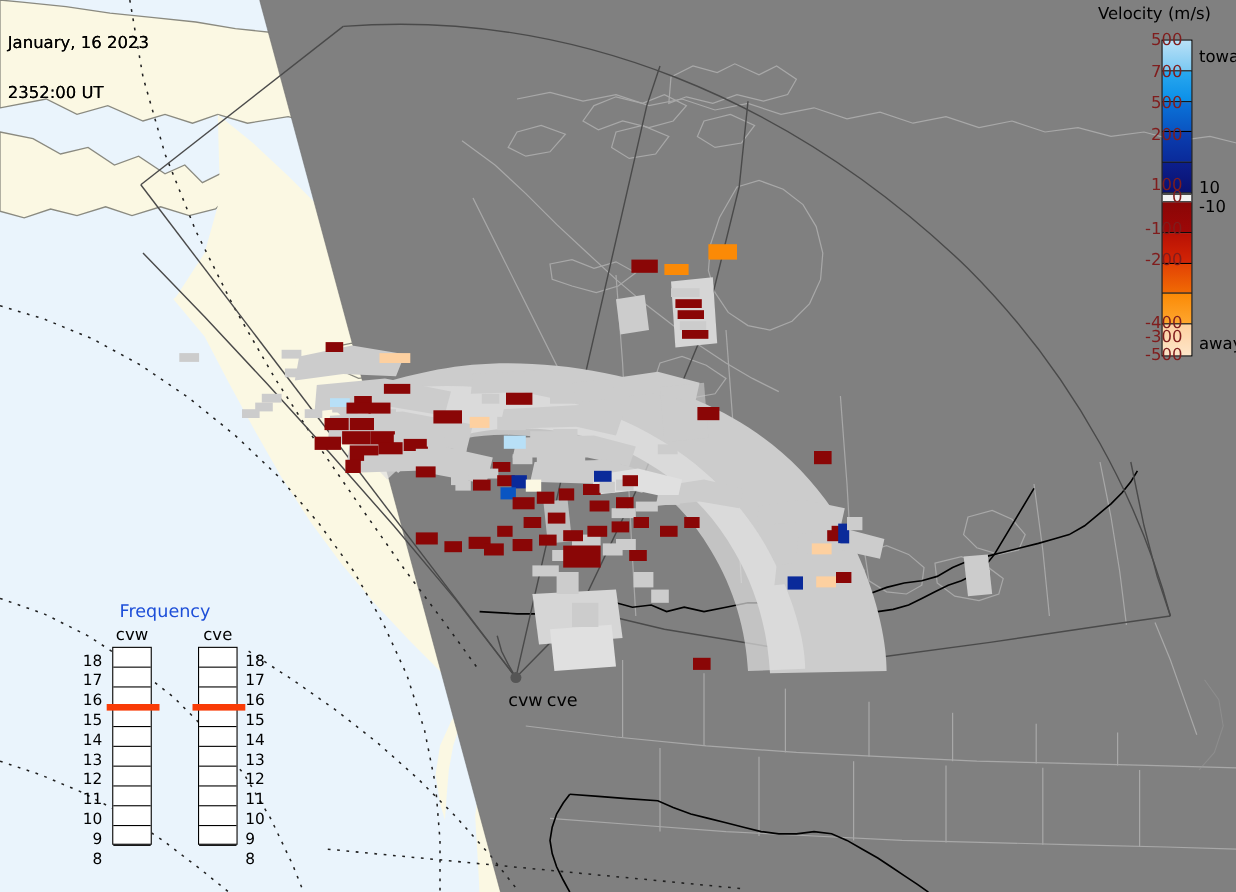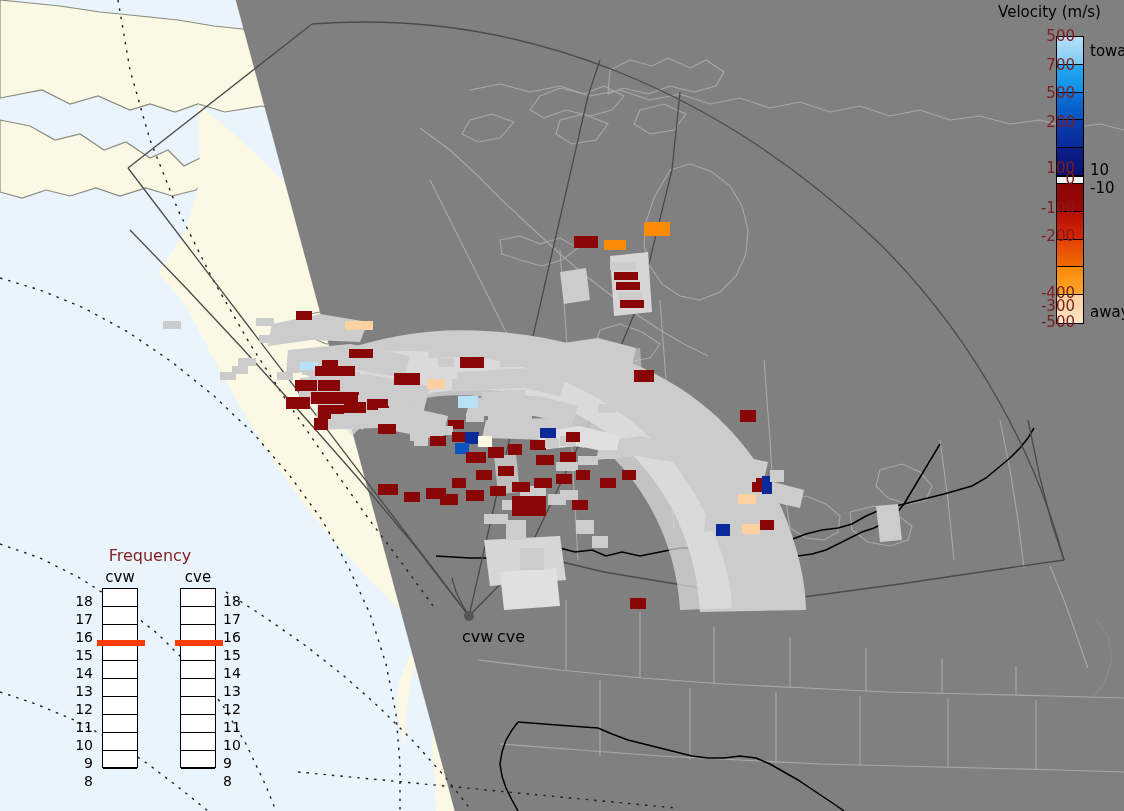--- a/index.html
+++ b/index.html
@@ -33,21 +33,21 @@
     position:absolute;right:49px;font-size:15px;color:#7f1d1d;
     text-align:right;width:60px;
   }
   .cb-side{
     position:absolute;left:115px;font-size:15px;color:#000;white-space:nowrap;
   }
   
   #freq{position:absolute;left:85px;top:546px;width:160px;height:250px;}
   #freq-title{
     position:absolute;left:0;top:0;width:130px;text-align:center;
-    font-size:16px;color:#7f1d1d;
+    font-size:16px;color:#1d4ed8;
   }
   .fq{position:absolute;top:22px;}
   .fq-label{font-size:15px;color:#000;text-align:center;width:46px;}
   .fq-bar{
     position:relative;margin:2px 0 0 5px;width:36px;height:180px;
     background:#ffffff;border:1.5px solid #000;box-sizing:border-box;
   }
   .fq-bar .seg{border-bottom:1.5px solid #000;box-sizing:border-box;}
   .fq-bar .seg:last-child{border-bottom:none;}
   .fq-bar .marker{
@@ -472,20 +472,24 @@
         <rect x="888" y="518" width="12" height="18" fill="#cccccc"></rect>
         <rect x="738" y="494" width="18" height="10" fill="#fdd0a0"></rect>
         <rect x="620" y="386" width="16" height="10" fill="#cccccc"></rect>
       </g>
 
     <g opacity="0.5" fill="none" stroke="#9a9a9a" stroke-width="1">
       <path d="M1095,618 L1108,636 L1112,660 L1104,684 L1090,700"></path>
     </g>
   </svg>
 
+  <div id="timestamp">
+    <div>January, 16 2023</div>
+    <div>2352:00 UT</div>
+  </div>
 
   <div id="cbar-wrap">
     <div id="cbar-title">Velocity (m/s)</div>
     <div id="cbar">
         <div class="band" style="height: 27.8px; background: linear-gradient(rgb(184, 224, 247), rgb(124, 201, 242));"></div>
         <div class="band" style="height: 27.8px; background: linear-gradient(rgb(41, 168, 239), rgb(11, 143, 232));"></div>
         <div class="band" style="height: 27.8px; background: linear-gradient(rgb(10, 114, 216), rgb(10, 85, 194));"></div>
         <div class="band" style="height: 27.8px; background: linear-gradient(rgb(10, 63, 176), rgb(10, 42, 154));"></div>
         <div class="band" style="height: 27.8px; background: linear-gradient(rgb(12, 31, 140), rgb(10, 17, 112));"></div>
         <div class="band zero" style="height: 8px; background: rgb(242, 242, 242);"></div>

